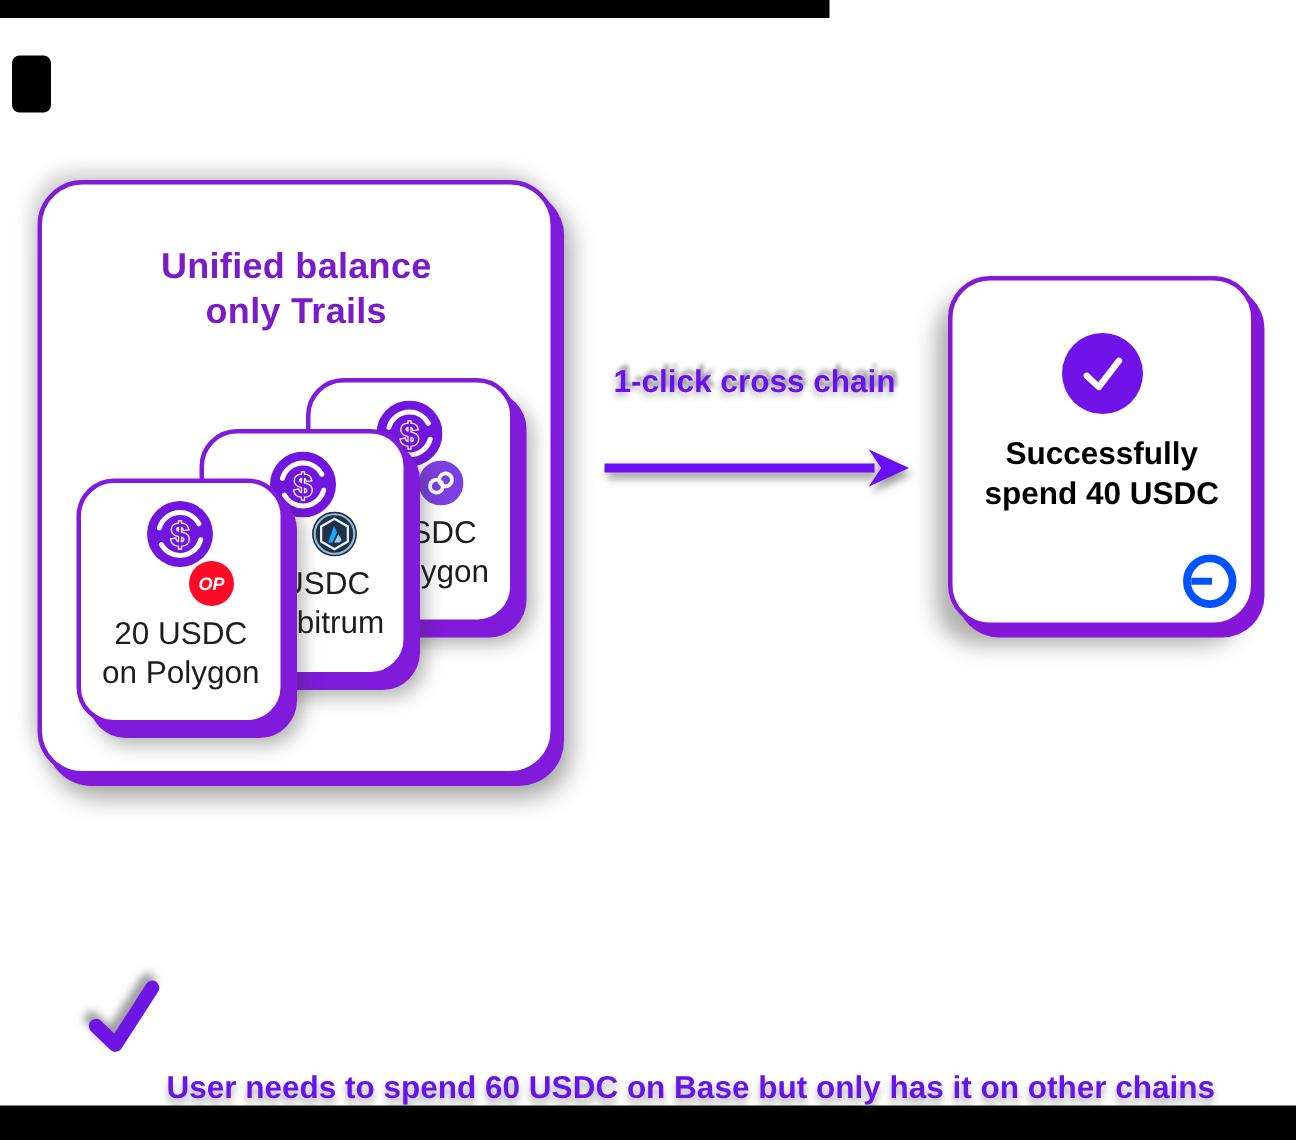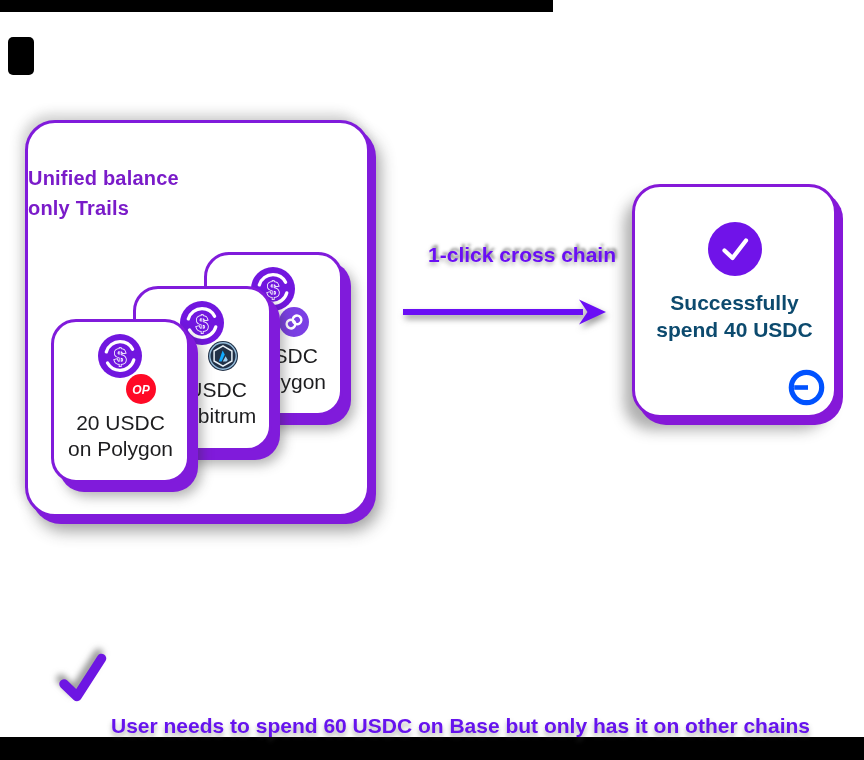--- a/index.html
+++ b/index.html
@@ -15,21 +15,21 @@
 
   
   .unified-card {
     position:absolute; left:25px; top:120px; width:345px; height:397px;
     box-sizing:border-box; background:#ffffff;
     border:3px solid #801BDB; border-radius:30px;
     box-shadow: 6px 7px 0 #801BDB, 10px 14px 16px rgba(45,45,45,.45), -4px -6px 12px rgba(45,45,45,.22);
   }
   .unified-title {
     position:absolute; top:40px; left:0; width:100%; margin:0;
-    text-align:left; font-size:20px; font-weight:bold; line-height:30px;
+    text-align:center; font-size:24px; font-weight:bold; line-height:30px;
     color:#7A1BC9; letter-spacing:.2px;
   }
   .unified-title .line { display:block; }
 
   .mini-card {
     position:absolute; box-sizing:border-box; background:#ffffff;
     border:3px solid #801BDB; border-radius:25px;
     box-shadow: 8px 9px 0 #801BDB, 12px 14px 12px rgba(45,45,45,.35);
   }
   .mini-card.polygon  { left:176px; top:129px; width:139px; height:164px; z-index:1; }
@@ -43,41 +43,41 @@
   .mini-text {
     position:absolute; top:88px; left:0; width:100%;
     text-align:center; font-size:21px; line-height:26px;
     color:#1D1D1F; white-space:nowrap;
   }
   .mini-text .line { display:block; }
 
   
   .flow-label {
     position:absolute; left:390px; top:240px; width:226px; margin:0;
-    text-align:right; font-size:21px; font-weight:bold; line-height:29px;
+    text-align:center; font-size:21px; font-weight:bold; line-height:29px;
     color:#6A0EF5;
     text-shadow: 2px -3px 3px rgba(70,70,70,.55), -1px 3px 4px rgba(70,70,70,.40);
   }
   .flow-label .line { display:block; }
   .arrow-svg {
     position:absolute; left:400px; top:296px; width:210px; height:32px;
     filter: drop-shadow(2px 4px 3px rgba(70,70,70,.55));
   }
 
   
   .success-card {
     position:absolute; left:632px; top:184px; width:205px; height:234px;
     box-sizing:border-box; background:#ffffff;
     border:3px solid #8518D8; border-radius:28px;
     box-shadow: 6px 7px 0 #8518D8, -8px 12px 14px rgba(45,45,45,.38);
   }
   .success-check { display:block; margin:35px auto 0 auto; width:54px; height:54px; }
   .success-text {
     margin:13px 0 0 0; text-align:center;
-    font-size:21px; font-weight:bold; line-height:27px; color:#0c4a6e;
+    font-size:21px; font-weight:bold; line-height:27px; color:#000000;
   }
   .success-text .line { display:block; }
   .base-badge { position:absolute; right:9px; bottom:9px; width:37px; height:37px; }
 
   
   .footer-check {
     position:absolute; left:57px; top:652px; width:52px; height:52px;
     filter: drop-shadow(-3px -5px 3px rgba(70,70,70,.55));
   }
   .footer-text {

